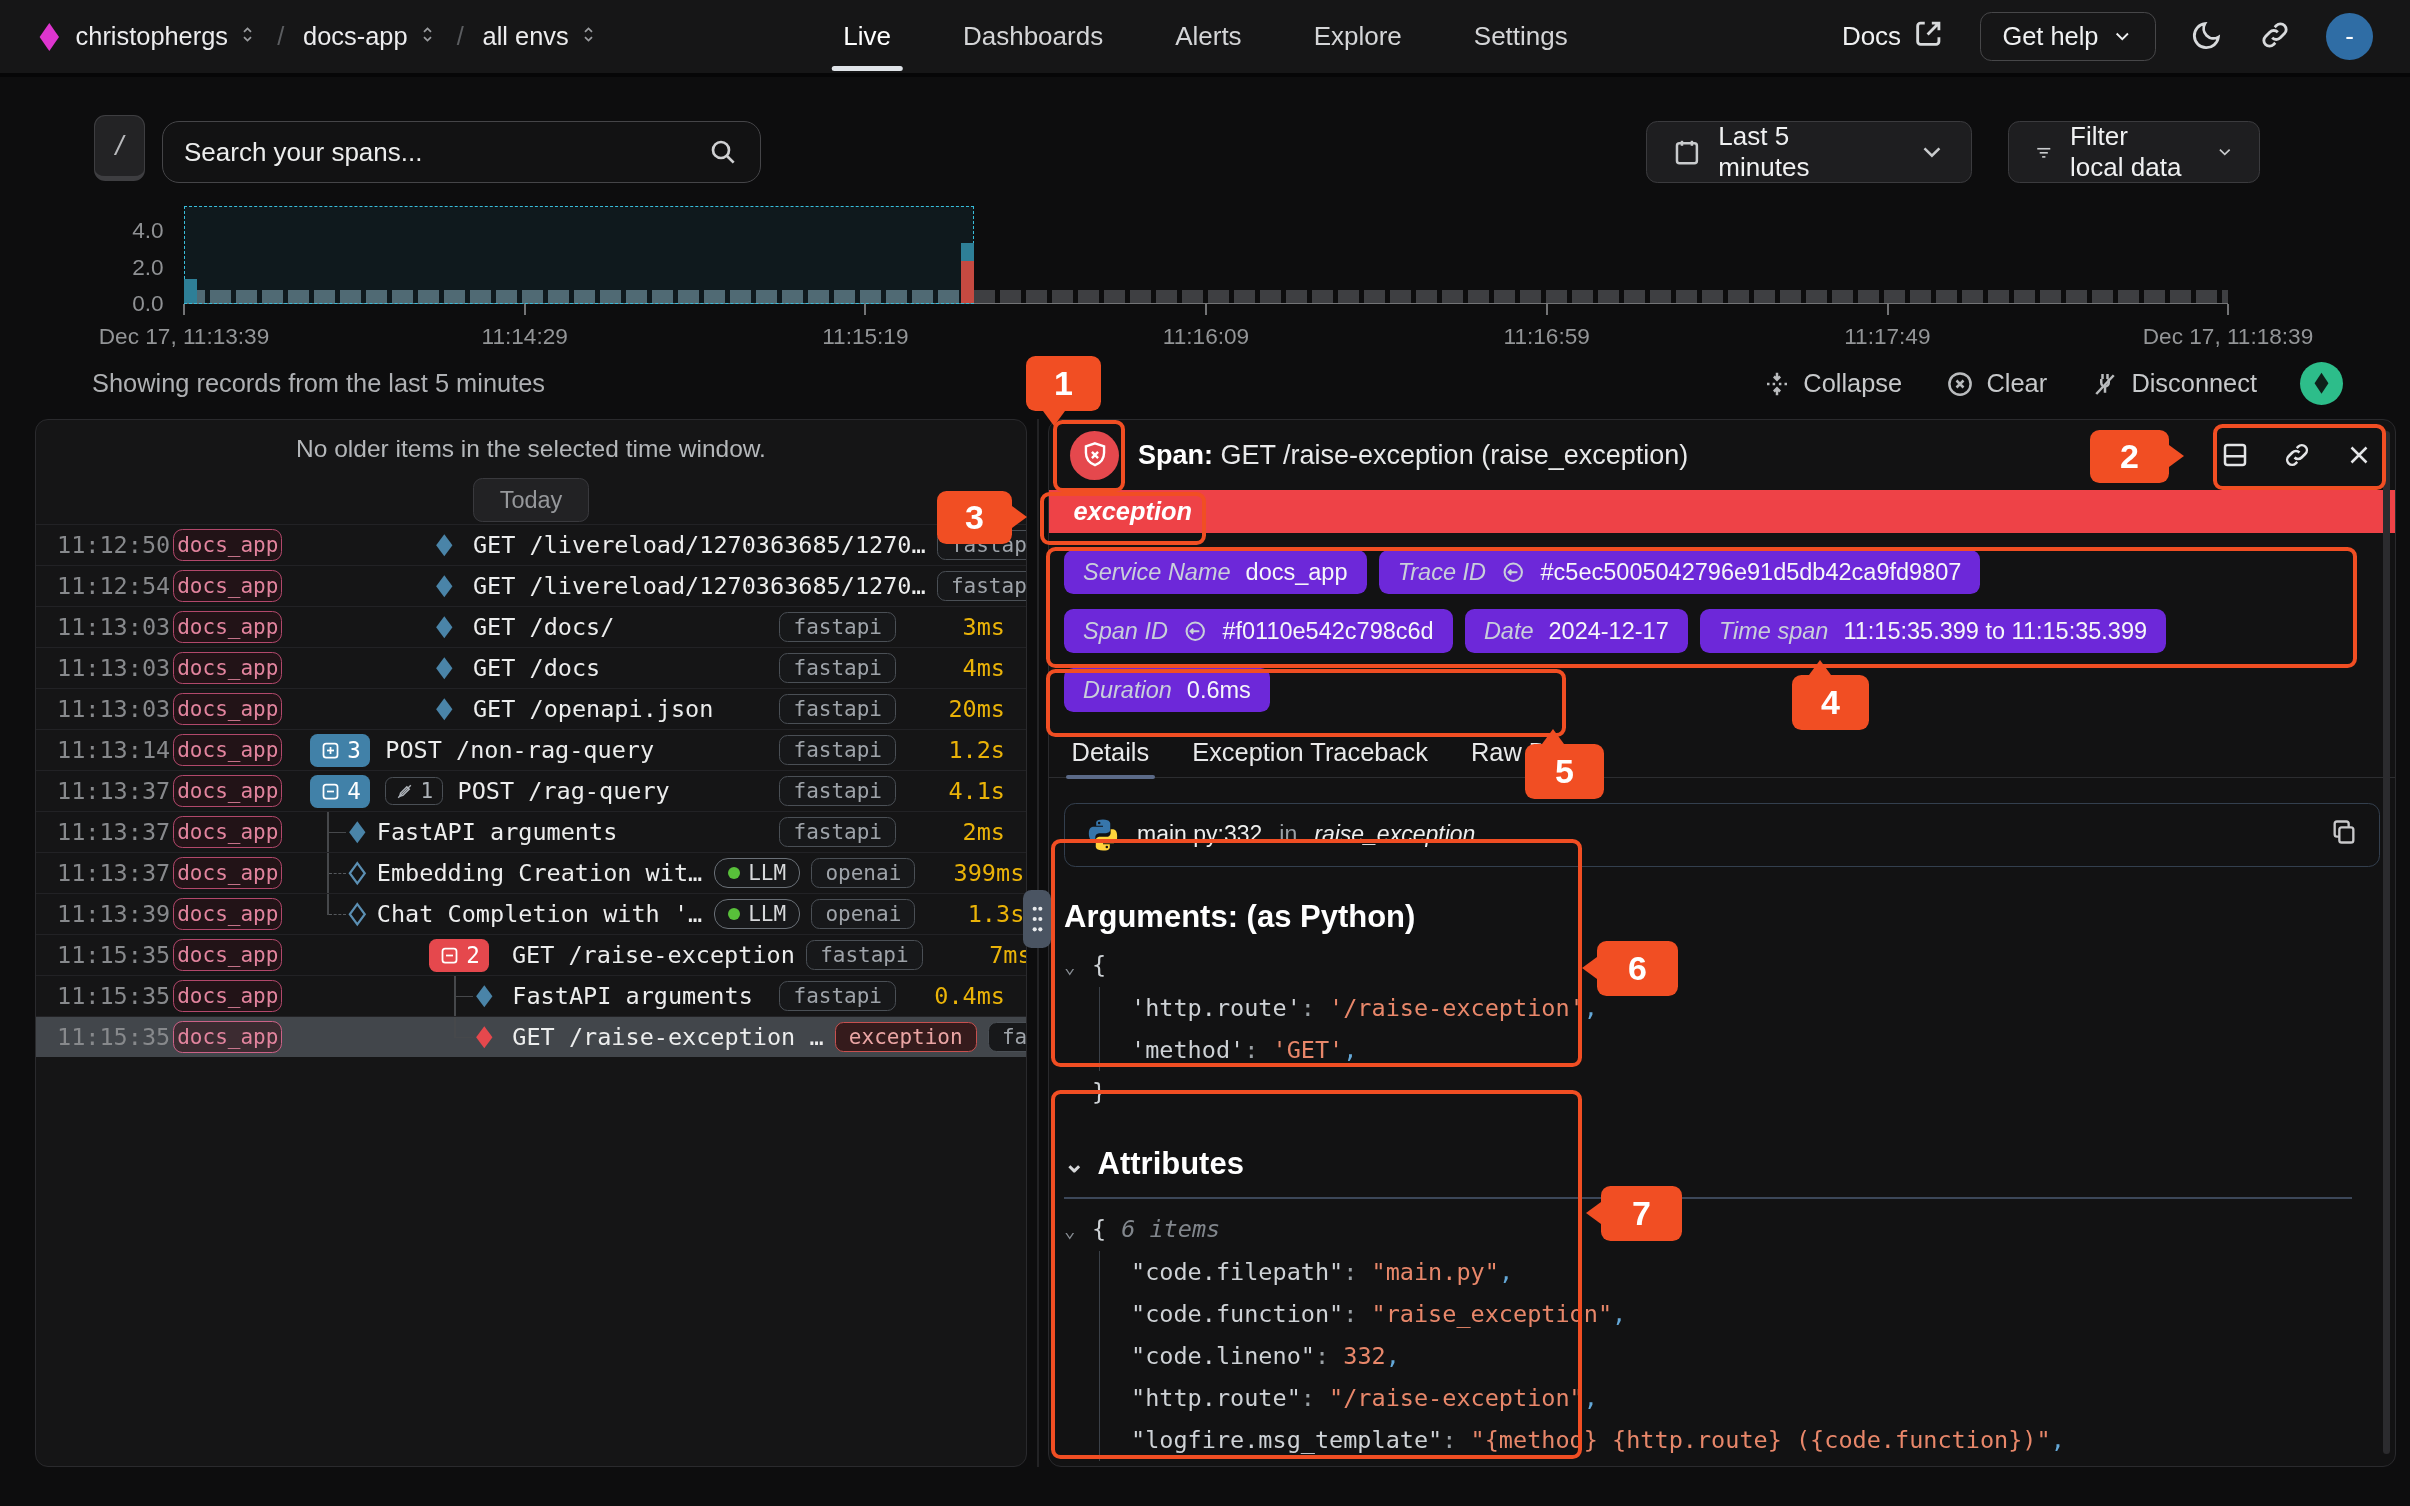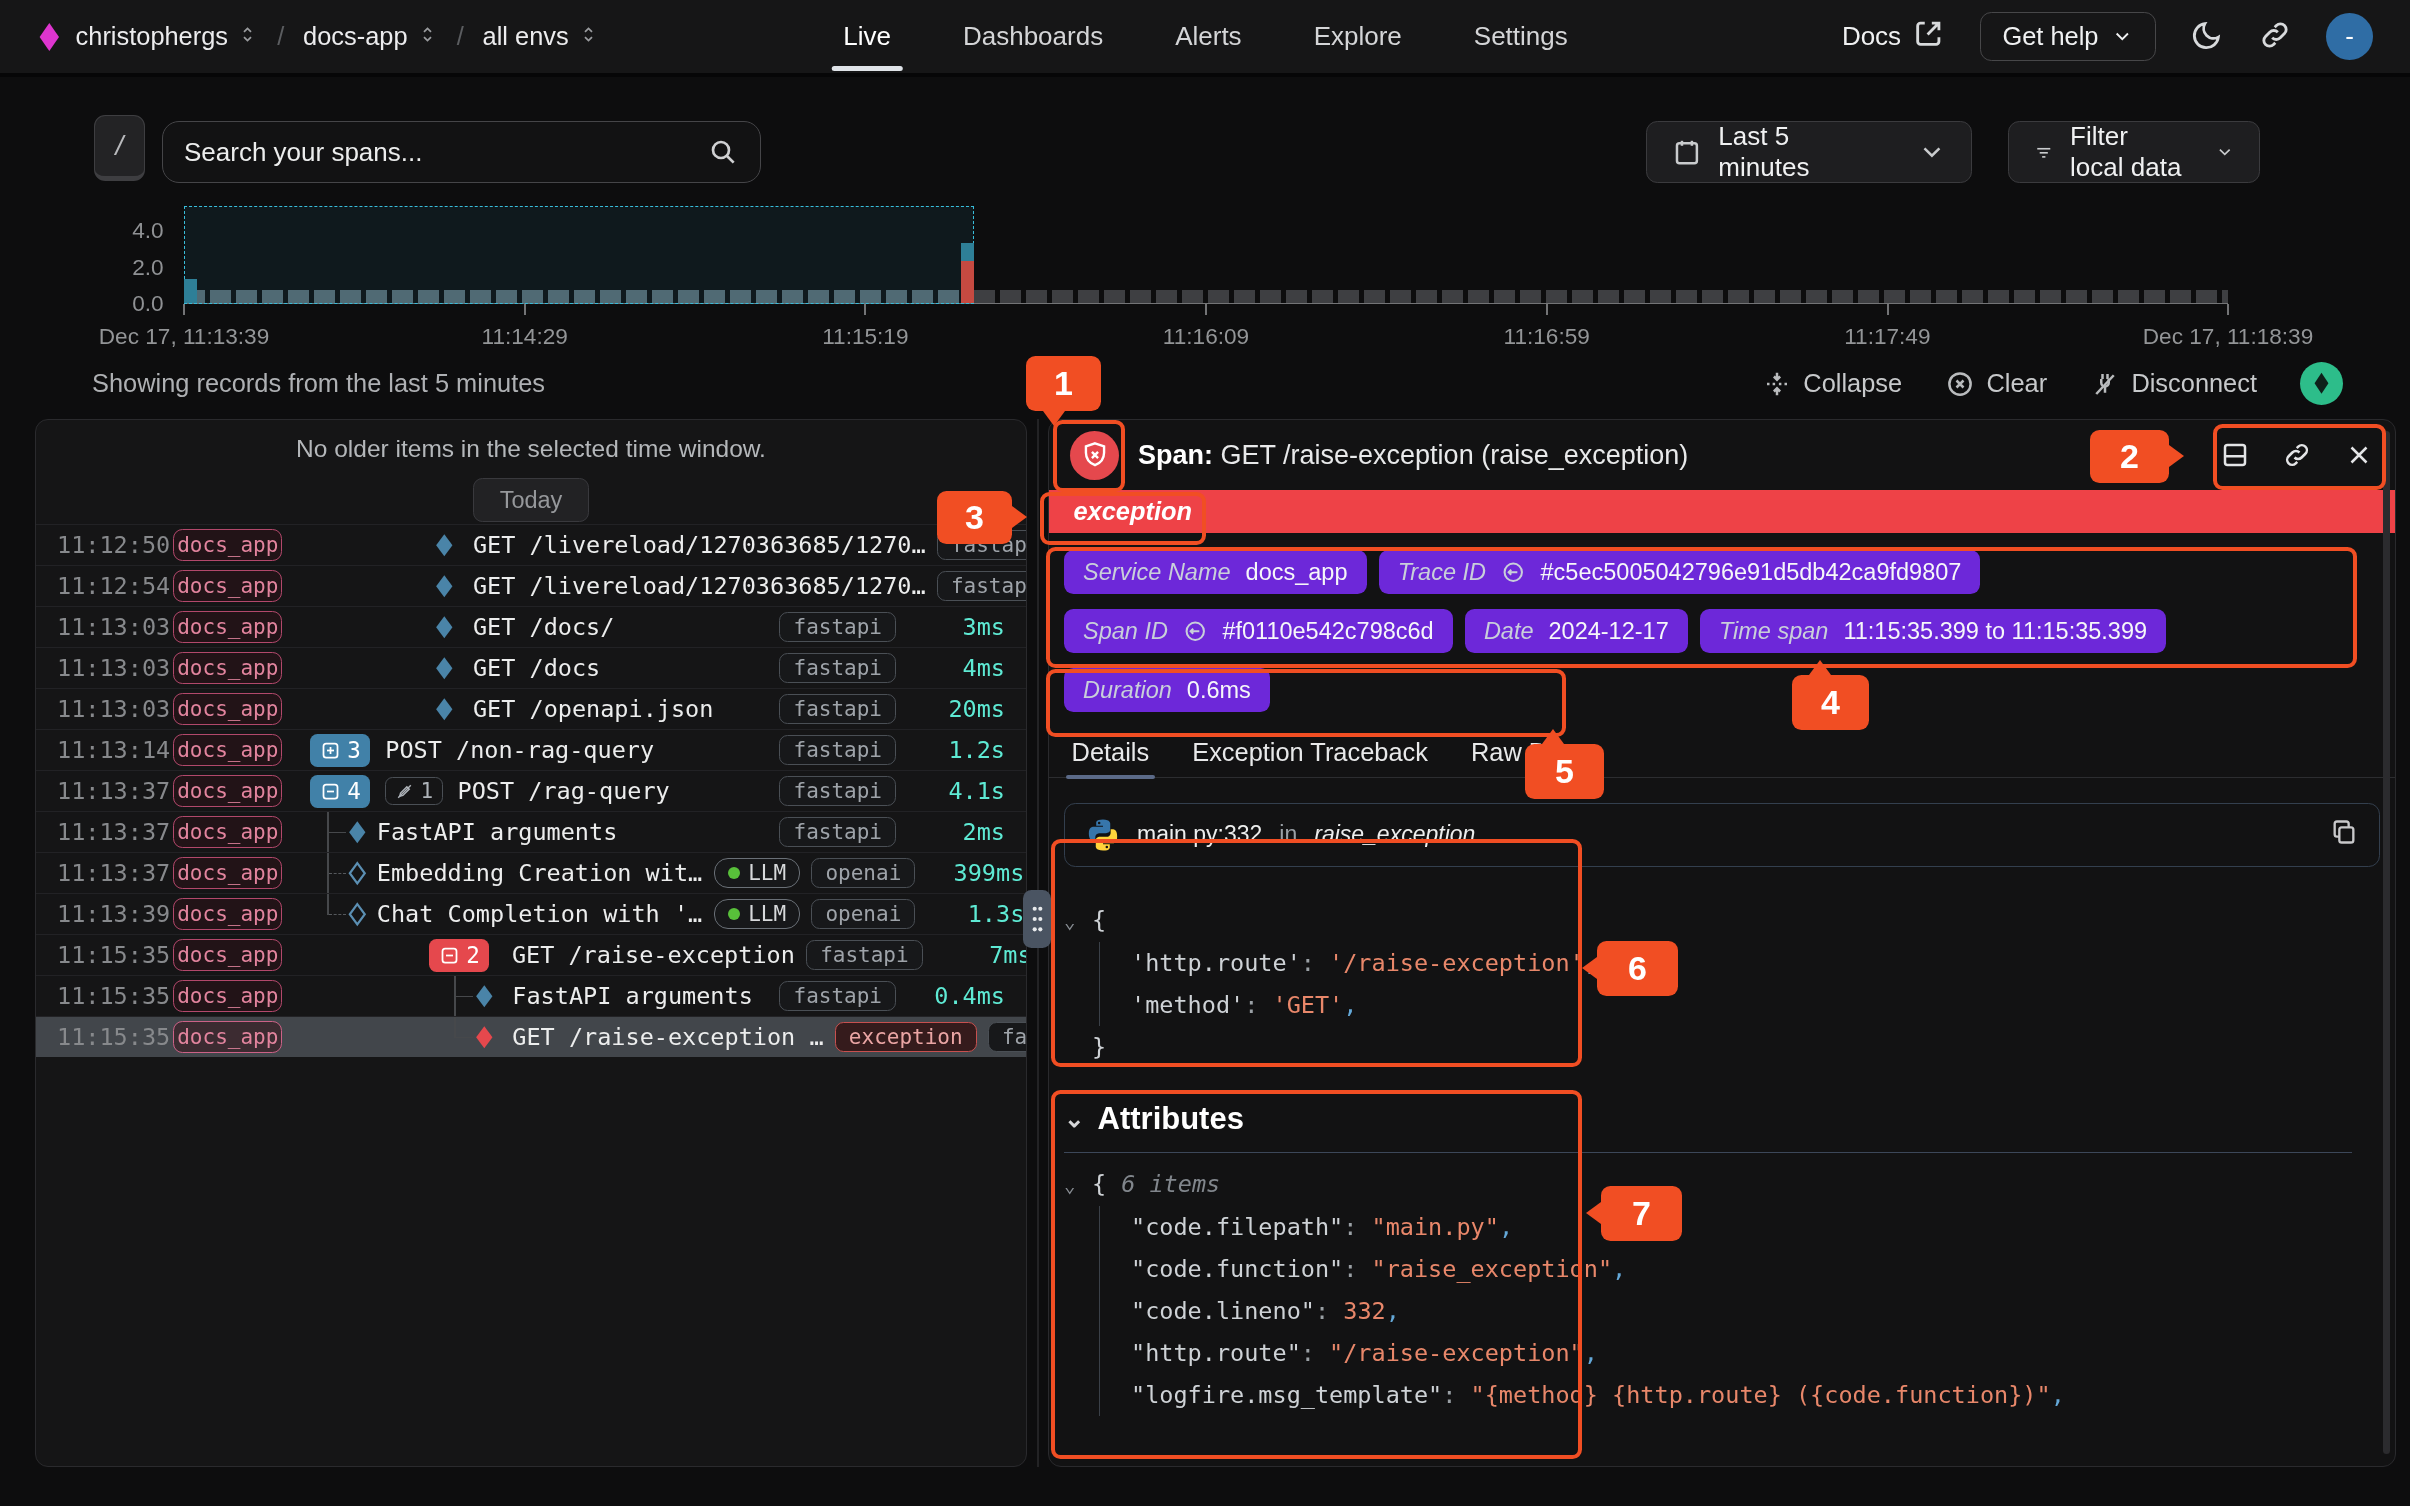--- a/index.html
+++ b/index.html
@@ -85,21 +85,21 @@
   .pill-app { margin-left:11.3px; width:109px; flex:none; text-align:center; padding:2.8px 0;
               border:1.9px solid #b2486b; border-radius:9.4px; color:#e2849e; background:#221317; font-size:21px; }
   .row.sel .pill-app { background:#3c2b31; border-color:#cc6287; }
   .rname { color:#eceded; white-space:pre; }
   .rspace { flex:1; }
   .chip { flex:none; border:1.9px solid #4a4f55; border-radius:8.5px; color:#9ea3a9; padding:1.9px 13px;
           font-size:21px; margin-left:11.3px; background:#17181a; }
   .chip-exc { border-color:#c8504f; color:#eaa5a4; background:#351b1c; }
   .chip-llm { display:flex; align-items:center; gap:8.5px; border-radius:14px; color:#d7d9db; border-color:#6a7077; }
   .llm-dot { width:12.2px; height:12.2px; border-radius:50%; background:#58c03a; }
-  .rdur { width:109px; flex:none; text-align:right; margin-right:21px; color:#5eead4; }
+  .rdur { width:109px; flex:none; text-align:right; margin-right:21px; color:#eab308; }
   .badge { display:flex; align-items:center; gap:6.6px; height:33px; padding:0 9.4px; border-radius:7.5px;
            color:#fff; font-size:22.6px; flex:none; }
   .b-blue { background:#4181a8; }
   .b-red  { background:#e5484d; }
   .badge svg { width:21px; height:21px; stroke:#fff; fill:none; stroke-width:2; }
   .chip-edit { display:flex; align-items:center; gap:6.6px; border:1.9px solid #4a4f55; border-radius:7.5px;
                padding:0.9px 8.5px; color:#aeb3b9; font-size:21px; flex:none; }
   .chip-edit svg { width:19px; height:19px; stroke:#aeb3b9; fill:none; stroke-width:1.8; }
   .dmd { flex:none; display:flex; }
   .tree { position:relative; width:41px; height:41px; flex:none; }
@@ -659,20 +659,21 @@
       <span class="fn">raise_exception</span>
       <span class="copy">
         <svg viewBox="0 0 24 24">
             <rect x="8" y="8" width="12" height="13" rx="2"></rect>
             <path d="M16 8V5a2 2 0 0 0-2-2H6a2 2 0 0 0-2 2v9a2 2 0 0 0 2 2h2"></path>
           </svg>
       </span>
     </div>
 
     <div class="sect">
+      <h3>Arguments: (as Python)</h3>
       <div class="codeblock">
         <div class="cl"><span class="cv">⌄</span><span class="cb">{</span></div>
         <div class="cbody">
           <div class="cl"><span class="ck">'http.route'</span><span class="cp">: </span><span class="cs">'/raise-exception'</span><span class="cc">,</span></div>
           <div class="cl"><span class="ck">'method'</span><span class="cp">: </span><span class="cs">'GET'</span><span class="cc">,</span></div>
         </div>
         <div class="cl"><span class="cv"> </span><span class="cb">}</span></div>
       </div>
     </div>
 

